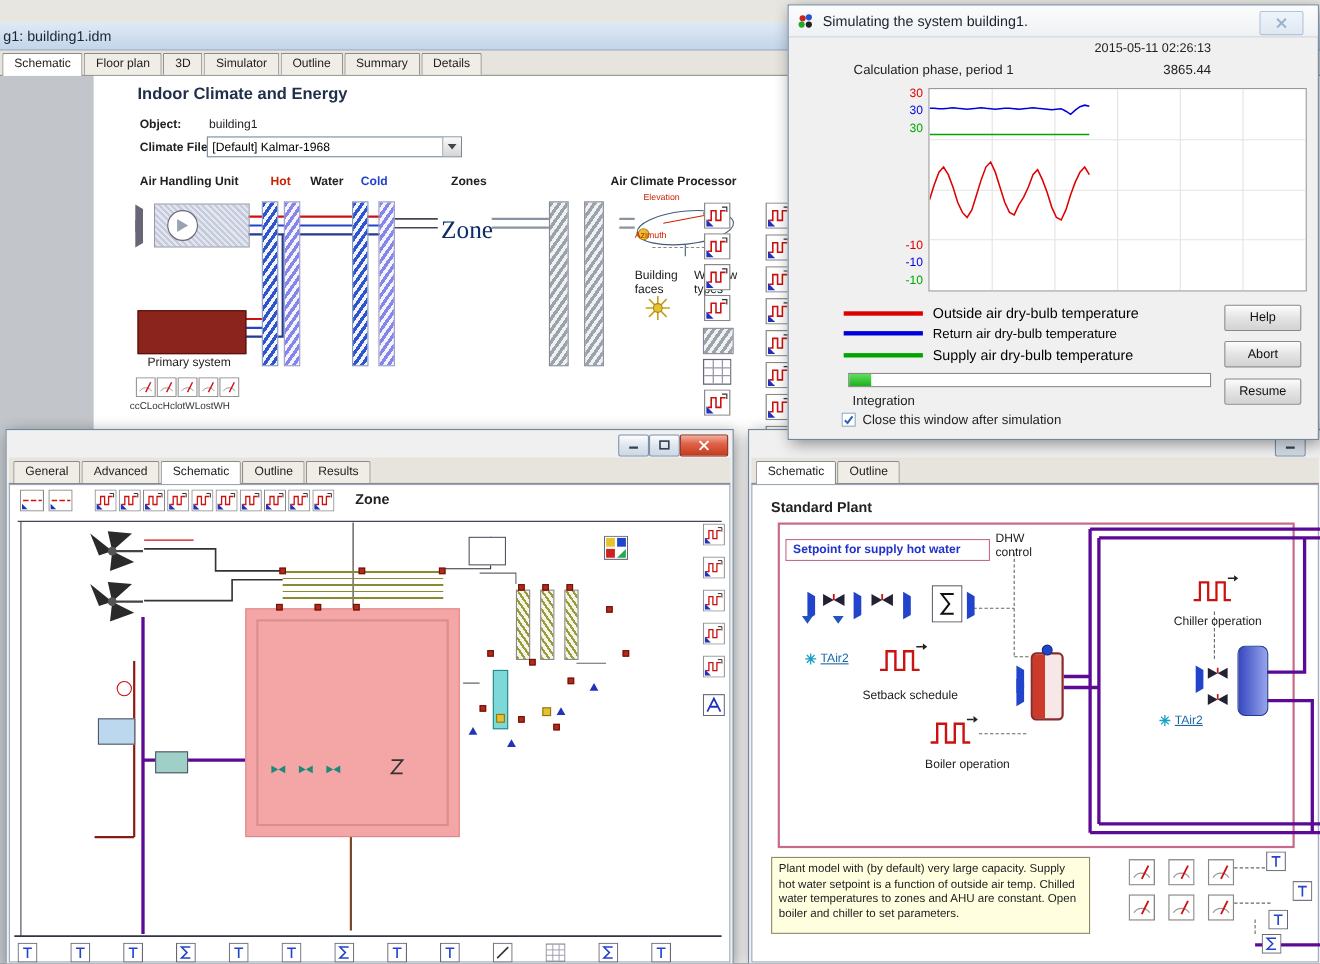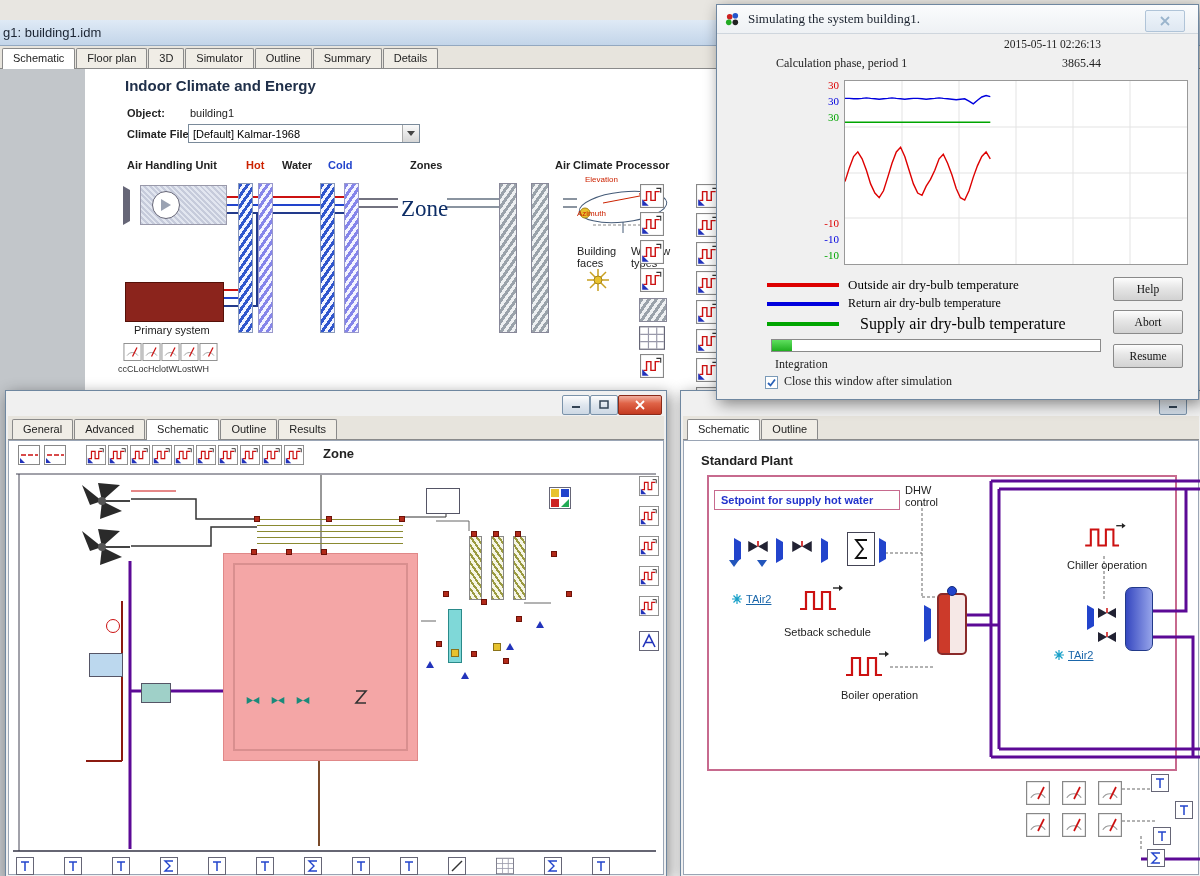--- a/index.html
+++ b/index.html
@@ -55,21 +55,21 @@
   .boiler{position:absolute;border:2px solid #8a2a2a;border-radius:5px;background:linear-gradient(90deg,#cc3a2a 0 42%,#f6e8e6 42%);box-sizing:border-box;}
   .chiller{position:absolute;border:1px solid #223a8a;border-radius:7px;background:linear-gradient(90deg,#3648c0,#96a4ea);}
   .blue-ball{position:absolute;width:10px;height:10px;border-radius:50%;background:#2244cc;border:1px solid #122a7a;box-sizing:border-box;}
   .btn{position:absolute;background:linear-gradient(#fdfdfd,#e6e6e6 45%,#d2d2d2);border:1px solid #8a8a8a;border-radius:2px;font-size:11.5px;color:#111;display:flex;align-items:center;justify-content:center;}
   .pbar{position:absolute;background:#fff;border:1px solid #8a8a8a;box-sizing:border-box;}
   .pfill{height:100%;background:linear-gradient(#5fdf5f,#1fae1f);}
   .c-red{color:#dd0000;} .c-blue{color:#0000dd;} .c-green{color:#00a500;}
   .ticklbl{position:absolute;left:88px;width:34px;text-align:right;font-size:11px;}
   .legend-row{position:absolute;display:flex;align-items:center;gap:9px;}
   .legend-swatch{width:72px;height:4px;}
-  .sim-win{background:#f0f0f0;font-family:Liberation Serif, serif;}
+  .sim-win{background:#f0f0f0;}
   .sim-title{position:absolute;left:0;right:0;top:0;height:28px;background:linear-gradient(#fbfcfd,#eef1f4);border-bottom:1px solid #cfd6dd;display:flex;align-items:center;gap:8px;padding-left:8px;font-size:13px;color:#1a222e;}
   .dashed-link{stroke:#666;stroke-width:1;stroke-dasharray:3,2;fill:none;}
   .purple{stroke:#5c0a96;stroke-width:3;fill:none;}
   .smalltext{position:absolute;font-size:8px;color:#cc2200;white-space:nowrap;}
   .tairlink{position:absolute;display:flex;align-items:center;gap:3px;font-size:11px;color:#1a66aa;text-decoration:underline;white-space:nowrap;}
 </style>
 </head>
 <body>
 
 <div id="screen">
@@ -653,20 +653,21 @@
           <line x1="10" y1="6" x2="10" y2="1" stroke="#cc1111" stroke-width="1.5"></line>
         </svg></div>
     <div class="abs" style="left:406px;top:218px;"><span class="tri-r"></span></div>
     <div class="tairlink" style="left:372px;top:258px;">
       <span class="icon14" style="width:12px;height:12px;"><svg viewBox="0 0 12 12" width="100%" height="100%">
             <path d="M6 1 V11 M1 6 H11 M2.5 2.5 L9.5 9.5 M9.5 2.5 L2.5 9.5" stroke="#18a0c8" stroke-width="1.2"></path>
           </svg></span>
       <span>TAir2</span>
     </div>
 
+    <div class="notebox" style="left:20px;top:388px;width:290px;height:70px;">Plant model with (by default) very large capacity. Supply hot water setpoint is a function of outside air temp. Chilled water temperatures to zones and AHU are constant. Open boiler and chiller to set parameters.</div>
 
     <div class="gauge24" style="left:345px;top:390px;"><svg viewBox="0 0 20 20" width="100%" height="100%">
           <rect x="0.5" y="0.5" width="19" height="19" fill="#fff" stroke="#888"></rect>
           <path d="M4 14 A7 7 0 0 1 16 14" fill="none" stroke="#999"></path>
           <line x1="10" y1="15" x2="15" y2="5" stroke="#cc1111" stroke-width="1.4"></line>
         </svg></div>
     <div class="gauge24" style="left:381px;top:390px;"><svg viewBox="0 0 20 20" width="100%" height="100%">
           <rect x="0.5" y="0.5" width="19" height="19" fill="#fff" stroke="#888"></rect>
           <path d="M4 14 A7 7 0 0 1 16 14" fill="none" stroke="#999"></path>
           <line x1="10" y1="15" x2="15" y2="5" stroke="#cc1111" stroke-width="1.4"></line>
@@ -759,21 +760,21 @@
     <div class="legend-row" style="left:50px;top:272px;">
       <span class="legend-swatch" style="background: rgb(221, 0, 0);"></span>
       <span style="font-size:13px;">Outside air dry-bulb temperature</span>
     </div>
     <div class="legend-row" style="left:50px;top:291px;">
       <span class="legend-swatch" style="background: rgb(0, 0, 221);"></span>
       <span style="font-size:12px;">Return air dry-bulb temperature</span>
     </div>
     <div class="legend-row" style="left:50px;top:310px;">
       <span class="legend-swatch" style="background: rgb(0, 165, 0);"></span>
-      <span style="font-size:16px;margin-left:12px;">Supply air dry-bulb temperature</span>
+      <span style="font-size:13px;">Supply air dry-bulb temperature</span>
     </div>
 
     <div class="btn" style="left:396px;top:272px;width:68px;height:22px;">Help</div>
     <div class="btn" style="left:396px;top:305px;width:68px;height:22px;">Abort</div>
     <div class="btn" style="left:396px;top:339px;width:68px;height:22px;">Resume</div>
 
     <div class="pbar" style="left:54px;top:334px;width:330px;height:13px;">
       <div class="pfill" style="width: 6%;"></div>
     </div>
     <div class="lbl" style="left:58px;top:352px;font-size:12px;">Integration</div>

